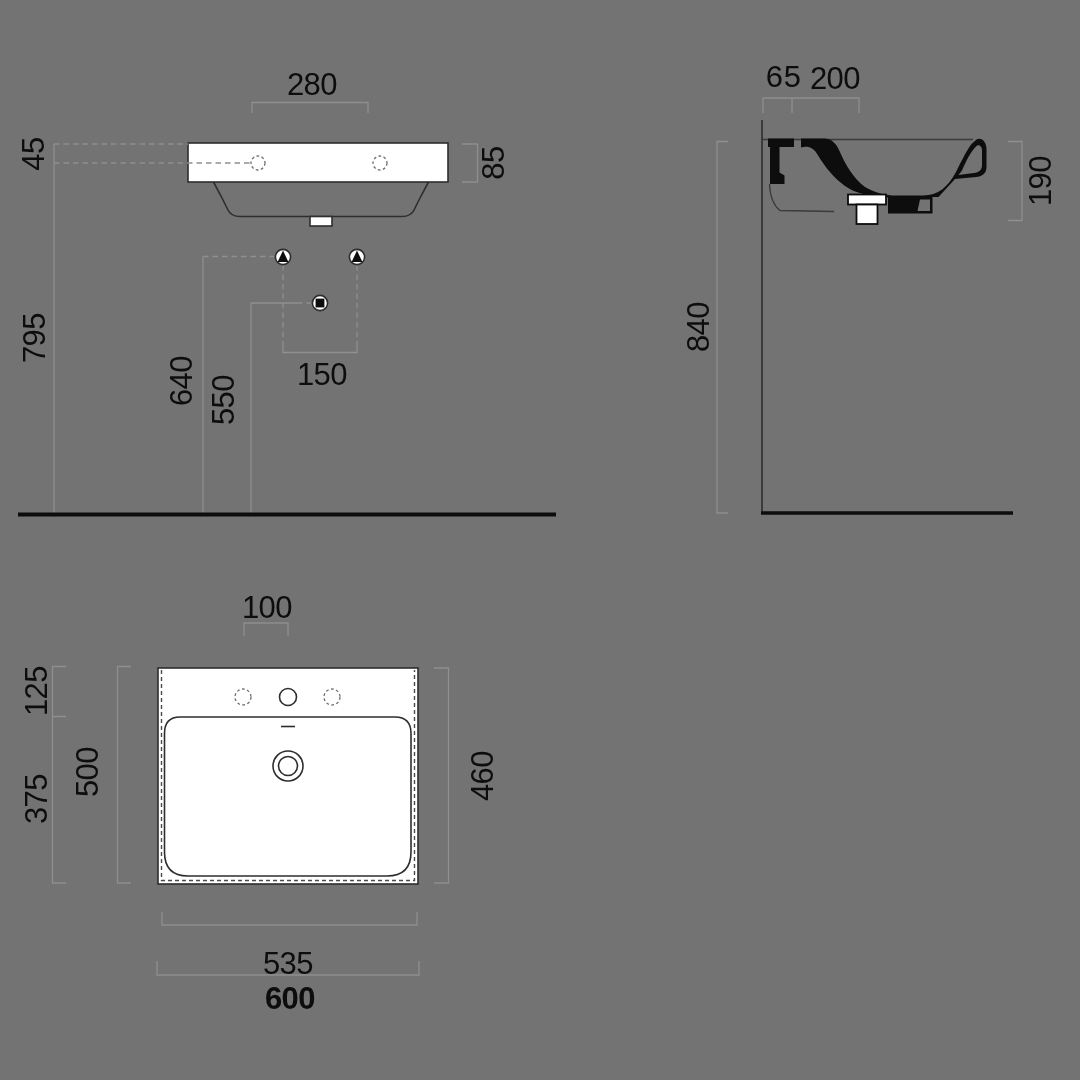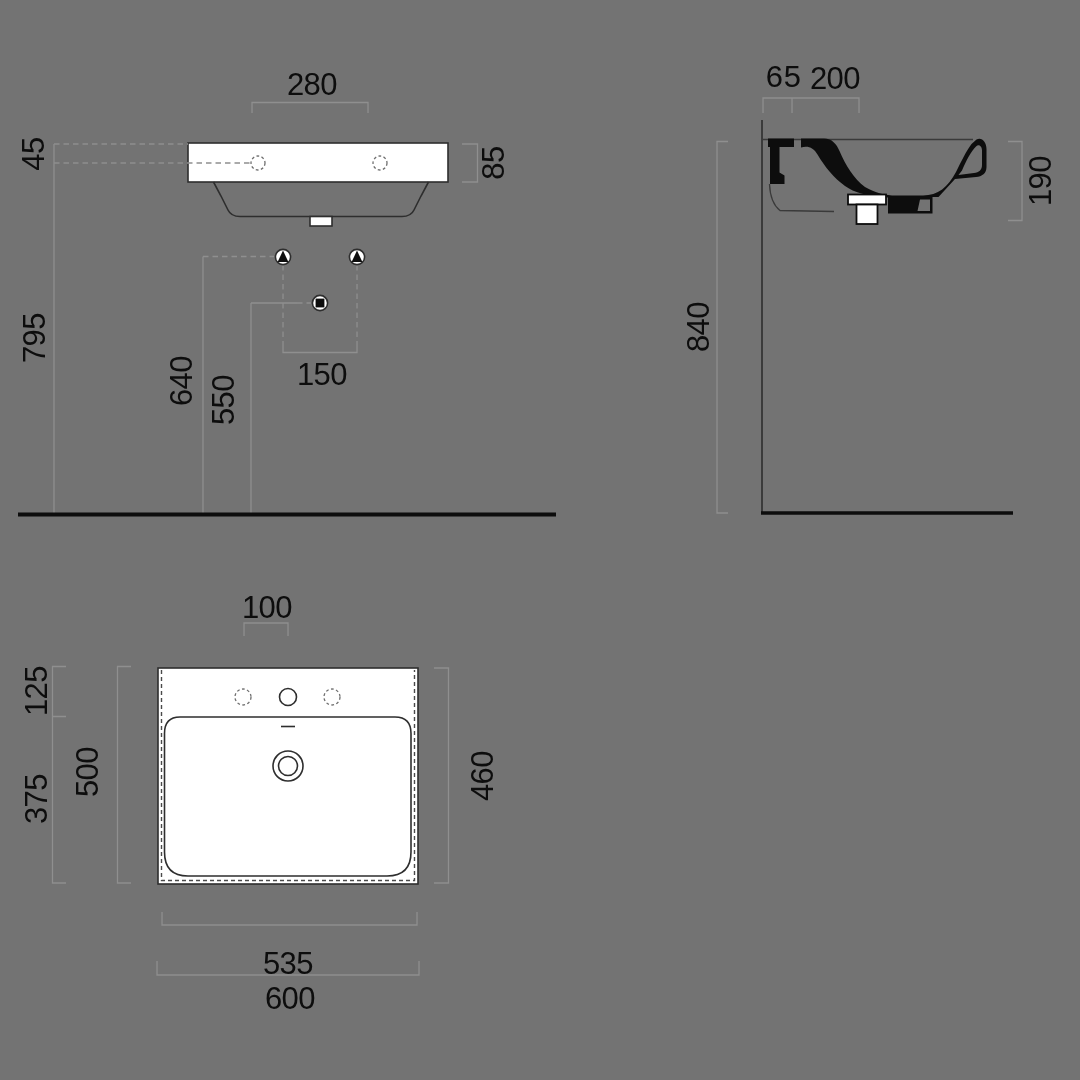--- a/index.html
+++ b/index.html
@@ -168,15 +168,15 @@
   <div class="dim-label" style="left:835px;top:78px;">200</div>
   <div class="dim-label vertical" style="left:698px;top:327px;">840</div>
   <div class="dim-label vertical" style="left:1040px;top:181px;">190</div>
 
   <div class="dim-label" style="left:267px;top:607px;">100</div>
   <div class="dim-label vertical" style="left:36px;top:691px;">125</div>
   <div class="dim-label vertical" style="left:36px;top:799px;">375</div>
   <div class="dim-label vertical" style="left:87px;top:772px;">500</div>
   <div class="dim-label vertical" style="left:482px;top:776px;">460</div>
   <div class="dim-label" style="left:288px;top:947px;margin-top:16px;">535</div>
-  <div class="dim-label" style="left:290px;top:998px;">600</div>
+  <div class="dim-label" style="left:290px;top:998px;font-weight:bold;">600</div>
 
 </div>
 
 </body></html>

